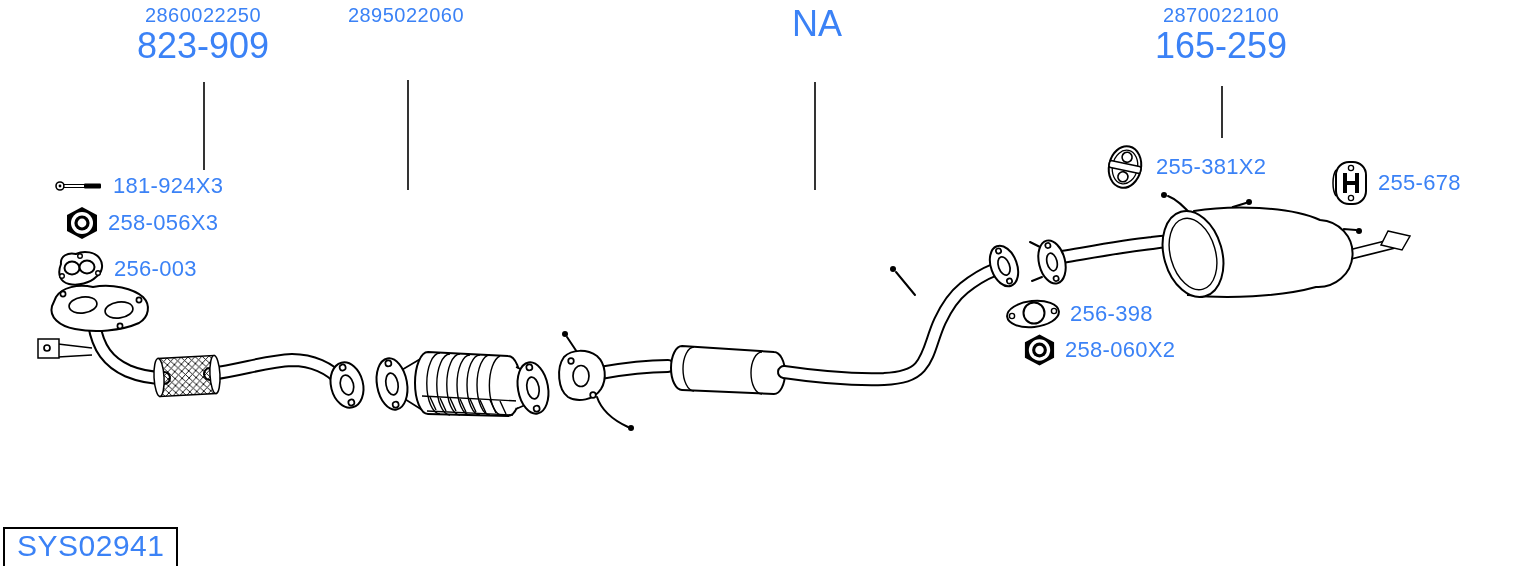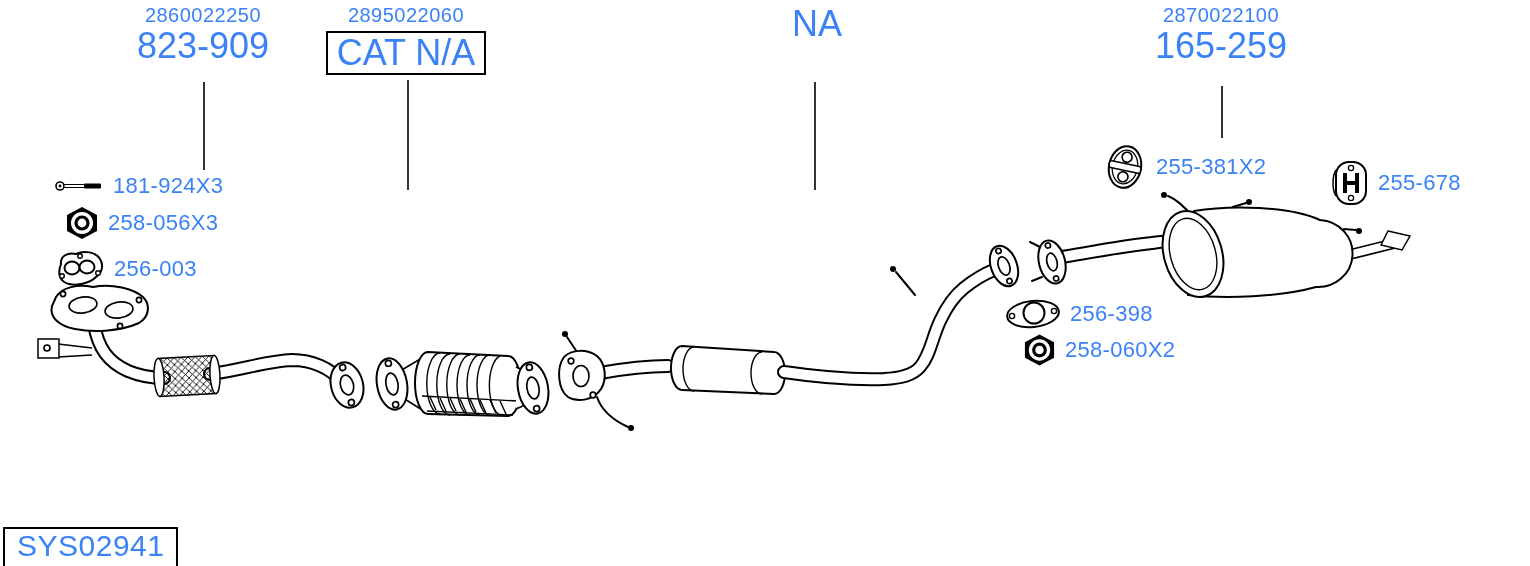--- a/index.html
+++ b/index.html
@@ -170,21 +170,20 @@
       </g>
     </g>
   </svg>
 
   <div class="col" style="left:83px">
     <div class="ref">2860022250</div>
     <div class="part">823-909</div>
   </div>
   <div class="col" style="left:286px">
     <div class="ref">2895022060</div>
-    <div><span class="part boxed">CAT N/A</span></div>
   </div>
   <div class="col" style="left:697px">
     <div class="part">NA</div>
   </div>
   <div class="col" style="left:1101px">
     <div class="ref">2870022100</div>
     <div class="part">165-259</div>
   </div>
 
   <div class="callout" style="left:55px;top:173px">

